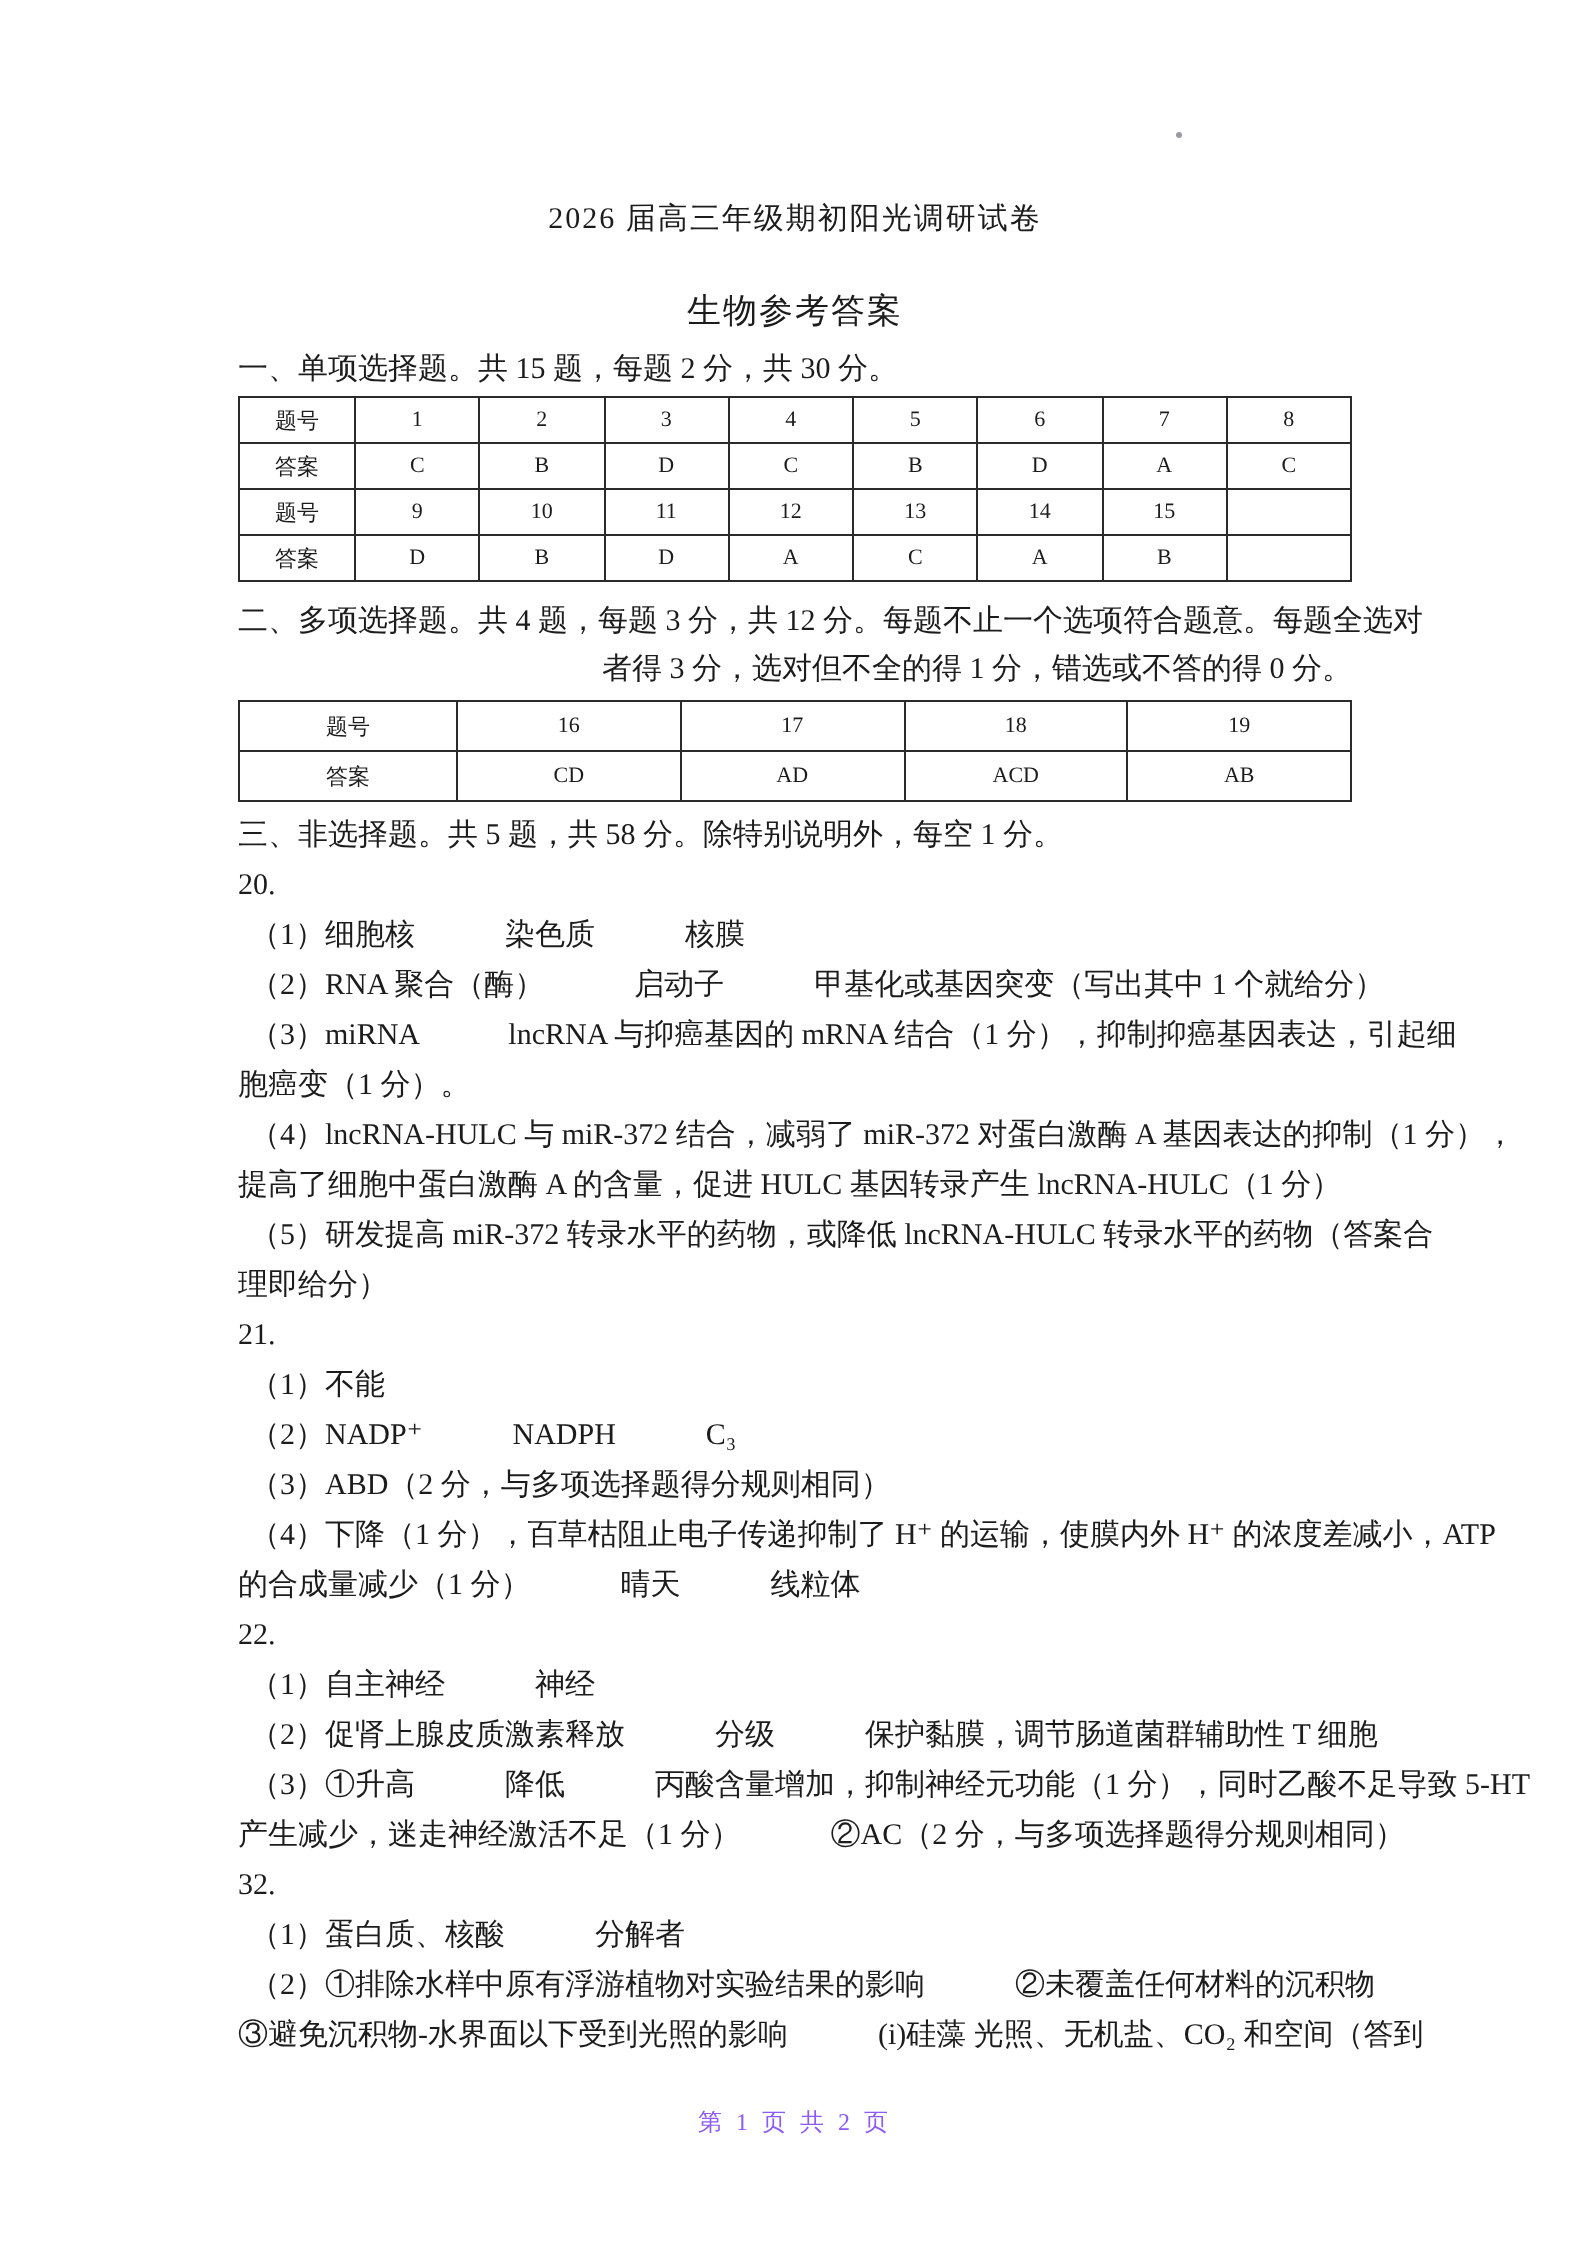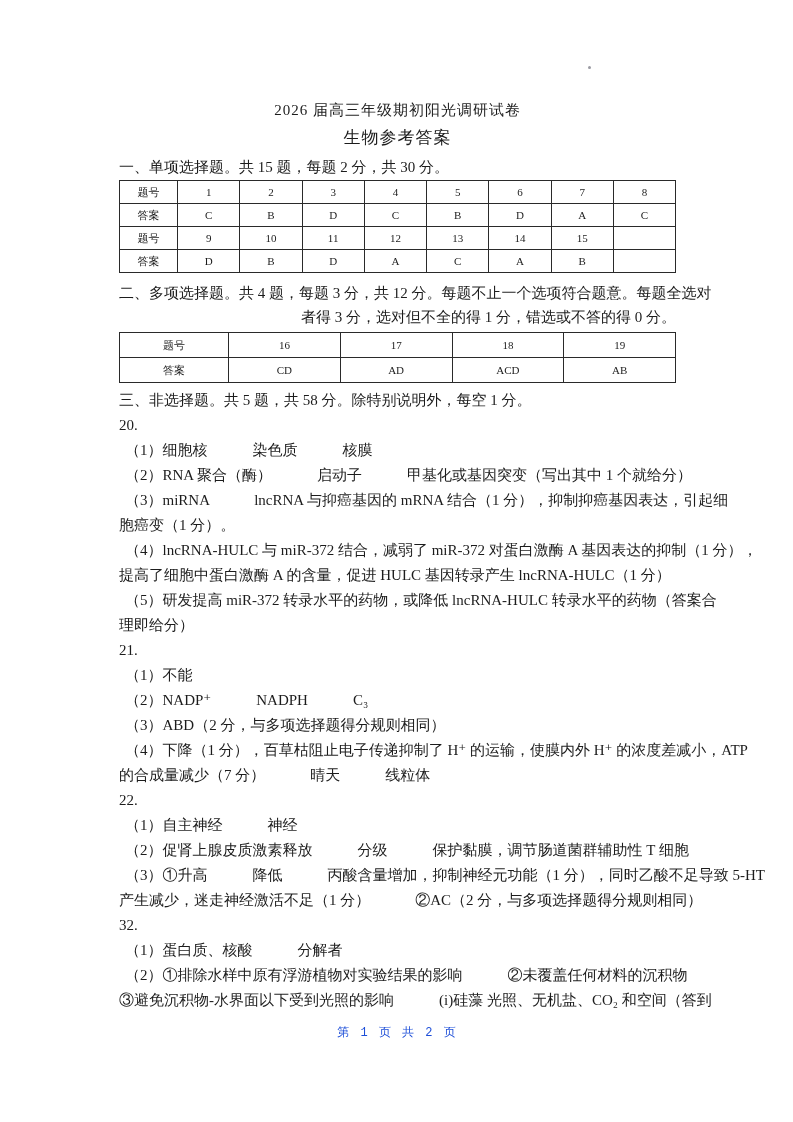--- a/index.html
+++ b/index.html
@@ -15,21 +15,21 @@
   .stray-dot {
     position: absolute; left: 588px; top: 66px;
     width: 3px; height: 3px; background: #9a9aa2; border-radius: 50%;
   }
   .title {
     text-align: center; font-size: 15px; line-height: 26px;
     letter-spacing: 1px; white-space: nowrap;
   }
   .subtitle {
     text-align: center; font-size: 17px; line-height: 22px;
-    margin-top: 4px; letter-spacing: 1px;
+    margin-top: 22px; letter-spacing: 1px;
   }
   .heading {
     font-size: 15px; line-height: 20px; margin-top: 8px; white-space: nowrap;
   }
   table.tbl {
     border-collapse: collapse; table-layout: fixed;
     width: 557px; margin-top: 3px;
   }
   table.tbl td {
     border: 1.5px solid #2a2a2a; text-align: center; vertical-align: middle;
@@ -39,22 +39,22 @@
   table.tbl1 td:first-child { width: 57px; }
   table.tbl2 td { height: 24px; }
   table.tbl2 td:first-child { width: 108px; }
   .para { margin-top: 9px; }
   .para .line { height: 23.5px; line-height: 23.5px; font-size: 15px; white-space: nowrap; text-align: right; }
   .tbl2 { margin-top: 1px; }
   .body-lines { margin-top: 5px; }
   .body-lines .line { height: 25px; line-height: 25px; font-size: 15px; white-space: nowrap; }
   .line.ind { padding-left: 6px; }
   .footer {
-    margin-top: 11px; text-align: center; font-size: 12px;
-    letter-spacing: 2px; color: #1d4ed8; font-family: Liberation Mono, monospace;
+    margin-top: 22px; text-align: center; font-size: 12px;
+    letter-spacing: 2px; color: #8b5cf6;
   }
 </style>
 </head>
 <body>
 
 <div class="stray-dot"></div>
 
 <div class="page">
 
   <div class="title">2026 届高三年级期初阳光调研试卷</div>
@@ -145,21 +145,21 @@
       <div class="line">胞癌变（1 分）。</div>
       <div class="line ind">（4）lncRNA-HULC 与 miR-372 结合，减弱了 miR-372 对蛋白激酶 A 基因表达的抑制（1 分），</div>
       <div class="line">提高了细胞中蛋白激酶 A 的含量，促进 HULC 基因转录产生 lncRNA-HULC（1 分）</div>
       <div class="line ind">（5）研发提高 miR-372 转录水平的药物，或降低 lncRNA-HULC 转录水平的药物（答案合</div>
       <div class="line">理即给分）</div>
       <div class="line">21.</div>
       <div class="line ind">（1）不能</div>
       <div class="line ind">（2）NADP⁺　　　NADPH　　　C₃</div>
       <div class="line ind">（3）ABD（2 分，与多项选择题得分规则相同）</div>
       <div class="line ind">（4）下降（1 分），百草枯阻止电子传递抑制了 H⁺ 的运输，使膜内外 H⁺ 的浓度差减小，ATP</div>
-      <div class="line">的合成量减少（7 分）　　　晴天　　　线粒体</div>
+      <div class="line">的合成量减少（1 分）　　　晴天　　　线粒体</div>
       <div class="line">22.</div>
       <div class="line ind">（1）自主神经　　　神经</div>
       <div class="line ind">（2）促肾上腺皮质激素释放　　　分级　　　保护黏膜，调节肠道菌群辅助性 T 细胞</div>
       <div class="line ind">（3）①升高　　　降低　　　丙酸含量增加，抑制神经元功能（1 分），同时乙酸不足导致 5-HT</div>
       <div class="line">产生减少，迷走神经激活不足（1 分）　　　②AC（2 分，与多项选择题得分规则相同）</div>
       <div class="line">32.</div>
       <div class="line ind">（1）蛋白质、核酸　　　分解者</div>
       <div class="line ind">（2）①排除水样中原有浮游植物对实验结果的影响　　　②未覆盖任何材料的沉积物</div>
       <div class="line">③避免沉积物-水界面以下受到光照的影响　　　(i)硅藻 光照、无机盐、CO₂ 和空间（答到</div>
     </div>

